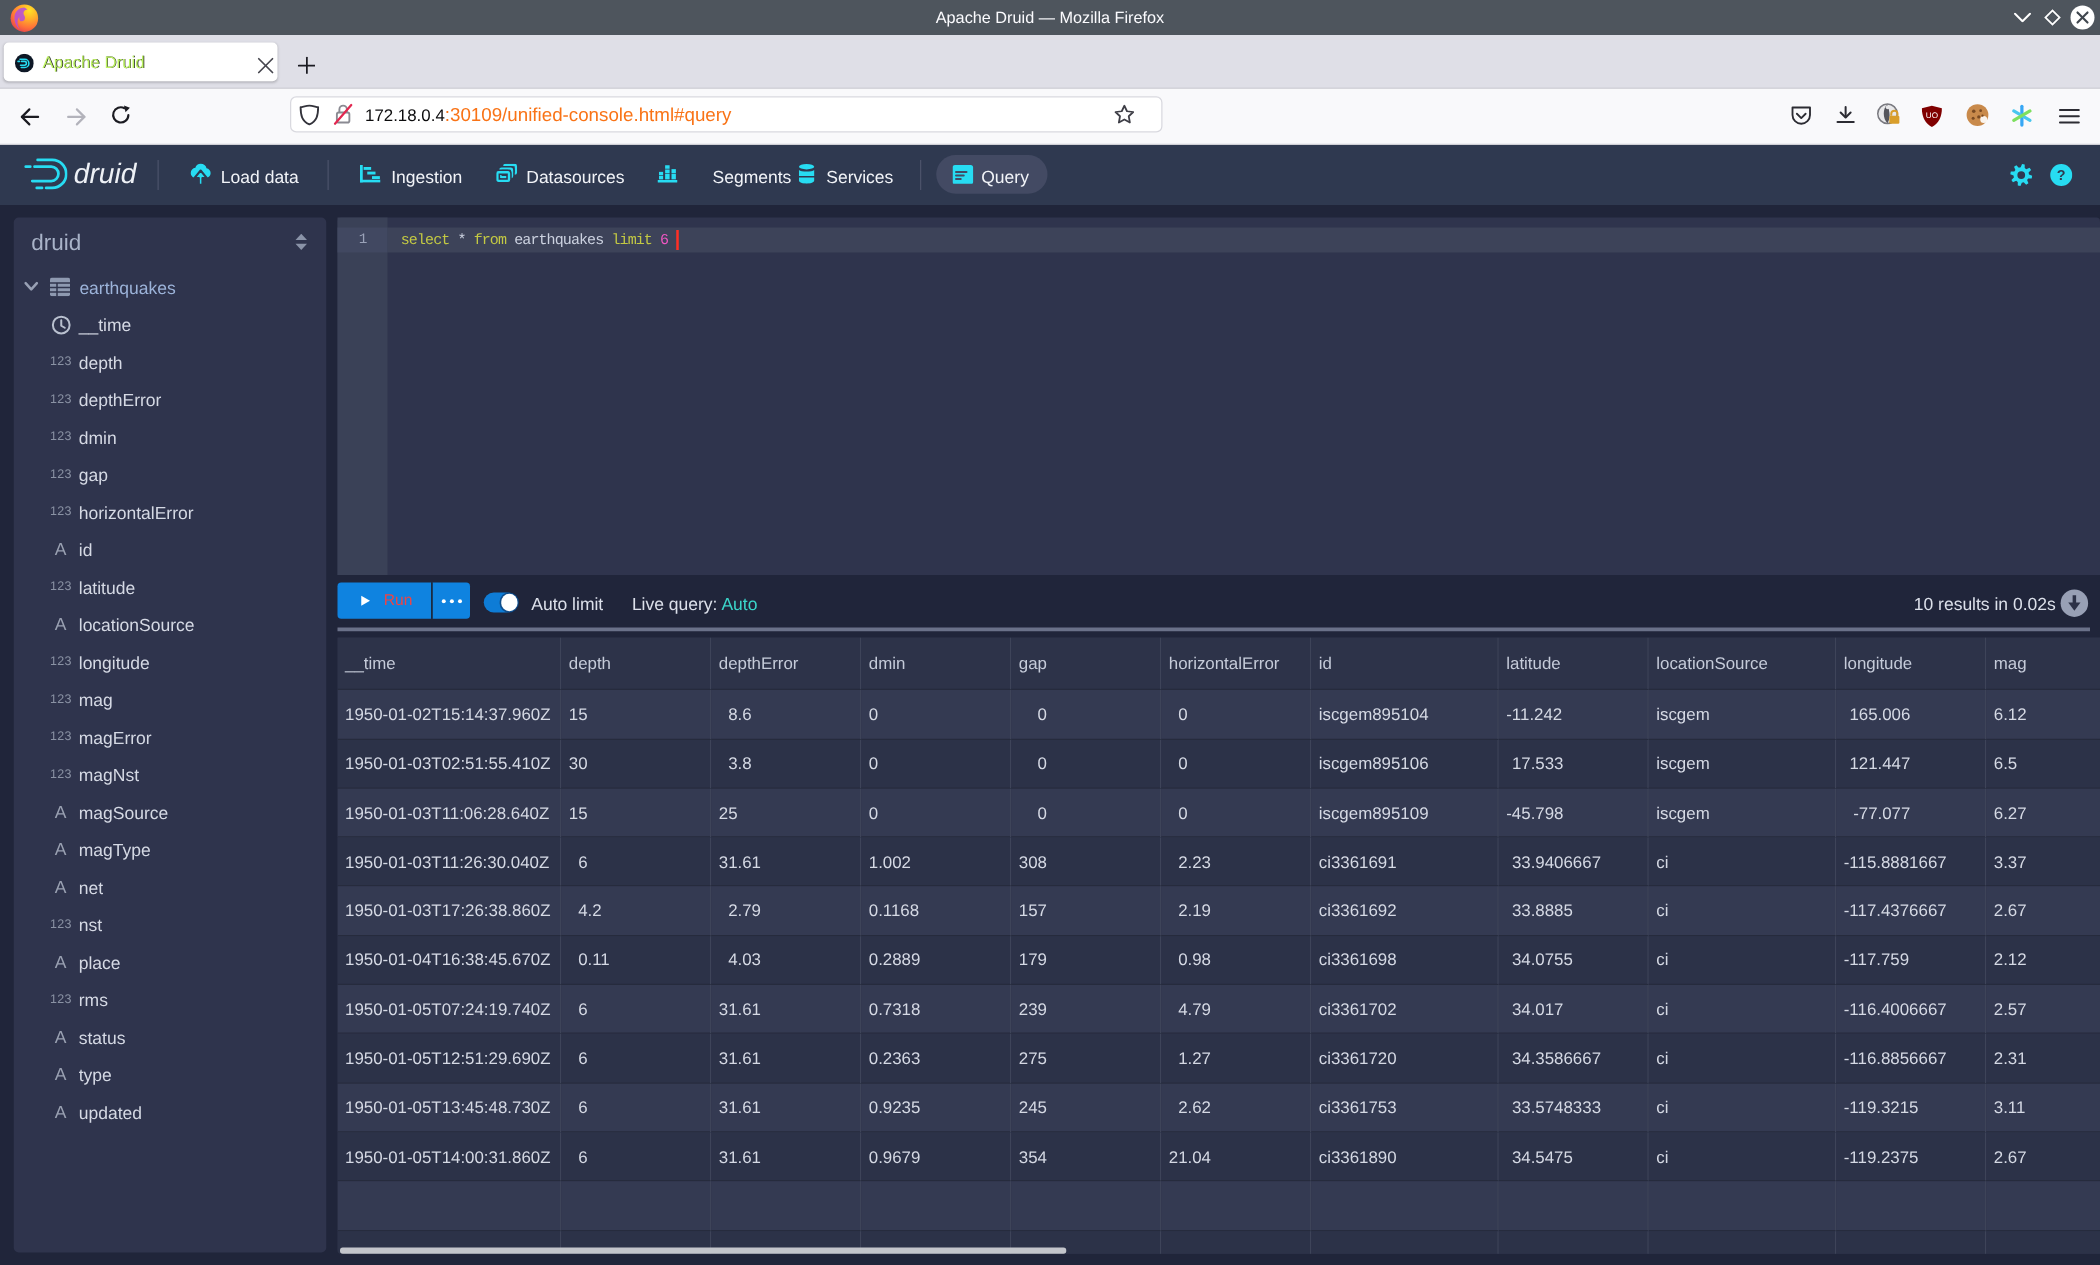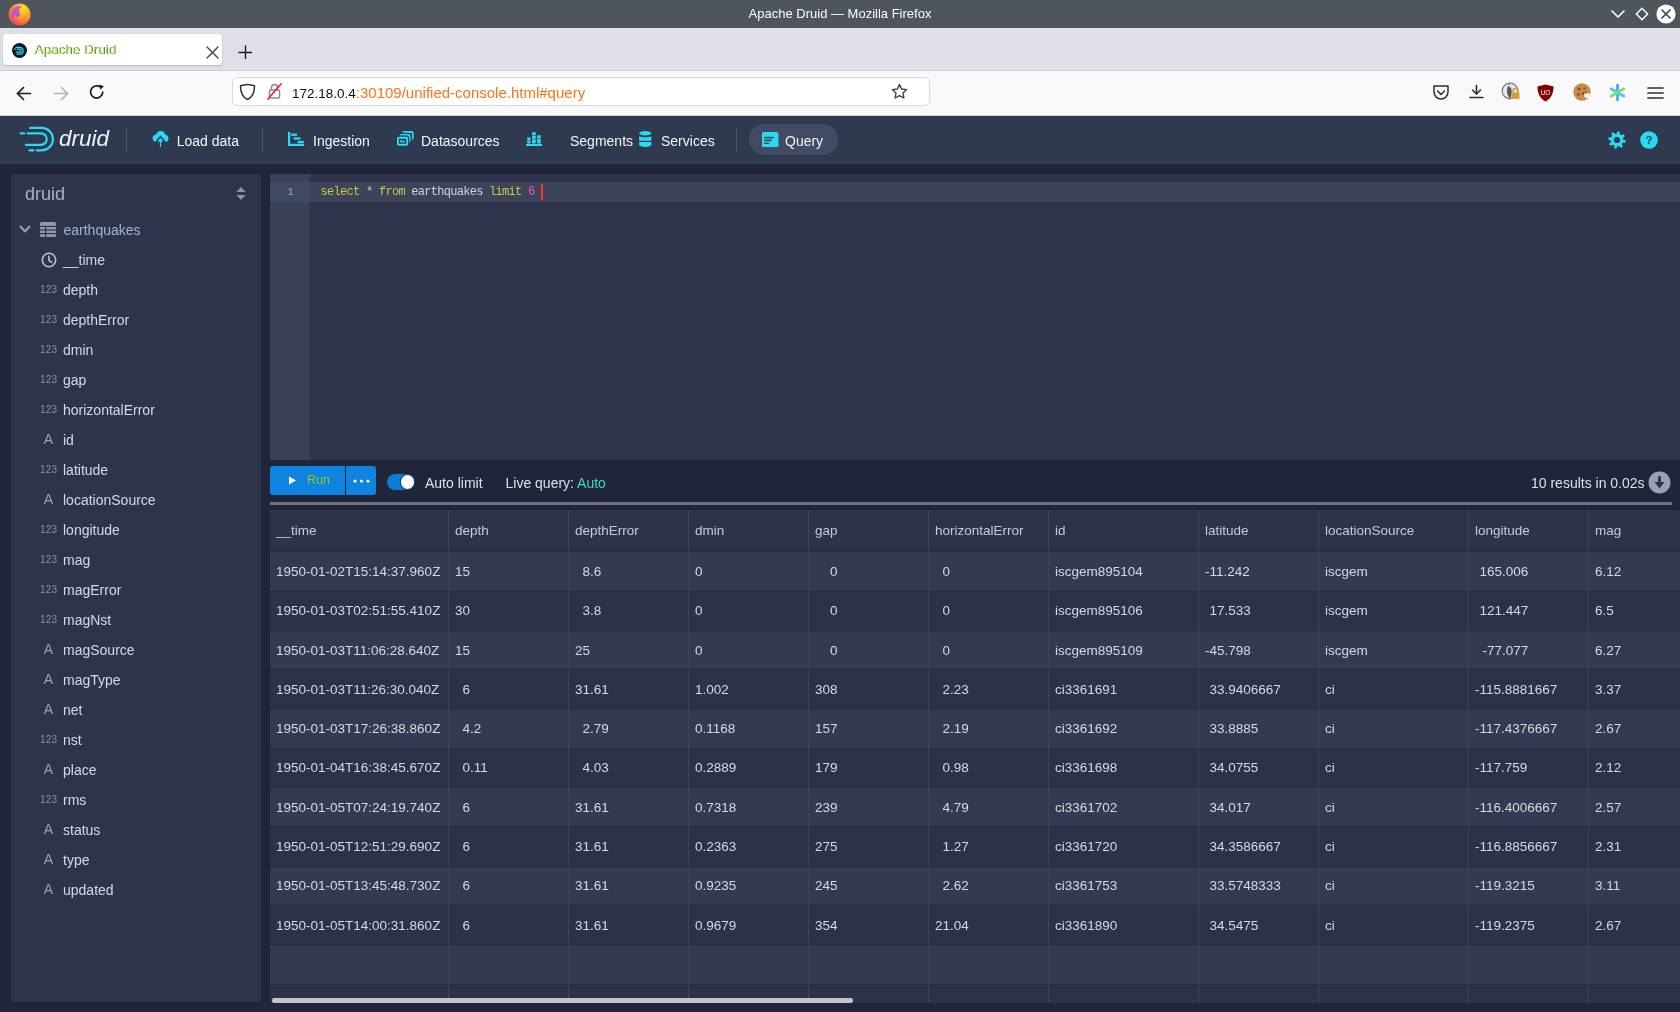--- a/index.html
+++ b/index.html
@@ -30,21 +30,21 @@
 .tA { position:absolute; left:29px; top:6px; width:17px; text-align:center; font-size:14px; color:#9aa1b2; }
 #editor { left:270px; top:174px; width:1410px; height:285.7px; background:#2f344d; border-radius:3px 3px 0 0; overflow:hidden; }
 #gutter { left:270px; top:174px; width:39.5px; height:285.7px; background:#3a4157; }
 #activeline { left:309.5px; top:182px; width:1370.5px; height:20px; background:#3d4359; }
 #gutterhl { left:270px; top:182px; width:39.5px; height:20px; background:#414861; }
 #gutter1 { left:270px; top:182px; width:24px; height:20px; font-family:"Liberation Mono",monospace; font-size:11.5px; line-height:20px; text-align:right; color:#9aa2b8; }
 #code { left:320.6px; top:181.5px; font-family:"Liberation Mono",monospace; font-size:12px; letter-spacing:-0.72px; line-height:20px; white-space:pre; color:#ccd2e0; }
 .kw { color:#c3c943; } .pnum { color:#ee56c2; }
 #cursor { left:540.8px; top:184px; width:2.6px; height:16px; background:#ff2f24; }
 #runbtn { left:270px; top:465.7px; width:75.4px; height:29.5px; background:#0f83e0; border-radius:3px 0 0 3px; }
-#runlabel { left:307px; top:473.2px; font-size:12.5px; color:#84cc16; }
+#runlabel { left:307px; top:473.2px; font-size:12.5px; color:#ef4444; }
 #morebtn { left:346.4px; top:465.7px; width:29.6px; height:29.5px; background:#0f83e0; border-radius:0 3px 3px 0; }
 #toggle { left:386.7px; top:474.3px; width:28px; height:15.4px; border-radius:8px; background:#0e7cd6; }
 #knob { left:14.6px; top:1.1px; width:13.2px; height:13.2px; border-radius:50%; background:#fff; box-shadow:0 0 0 1.3px rgba(16,40,80,.55); }
 .runtext { top:474.5px; font-size:14px; color:#dce0ea; }
 #auto { color:#3bd6ca; }
 #splitter { left:270px; top:502.2px; width:1402px; height:3px; background:#6a7189; }
 #results { left:270px; top:510.3px; width:1410px; height:492.7px; background:#2c3248; overflow:hidden; border-radius:0 0 0 3px; }
 table { width:1439px; border-collapse:separate; border-spacing:0; table-layout:fixed; font-size:13.5px; color:#d5d9e4; }
 td,th { padding:0 0 0 6px; font-weight:normal; text-align:left; vertical-align:middle; overflow:hidden; white-space:nowrap; }
 th { height:42px; background:#2d3349; color:#c5cbd9; border-right:1px solid #3e4459; border-bottom:1px solid #262b3d; }

